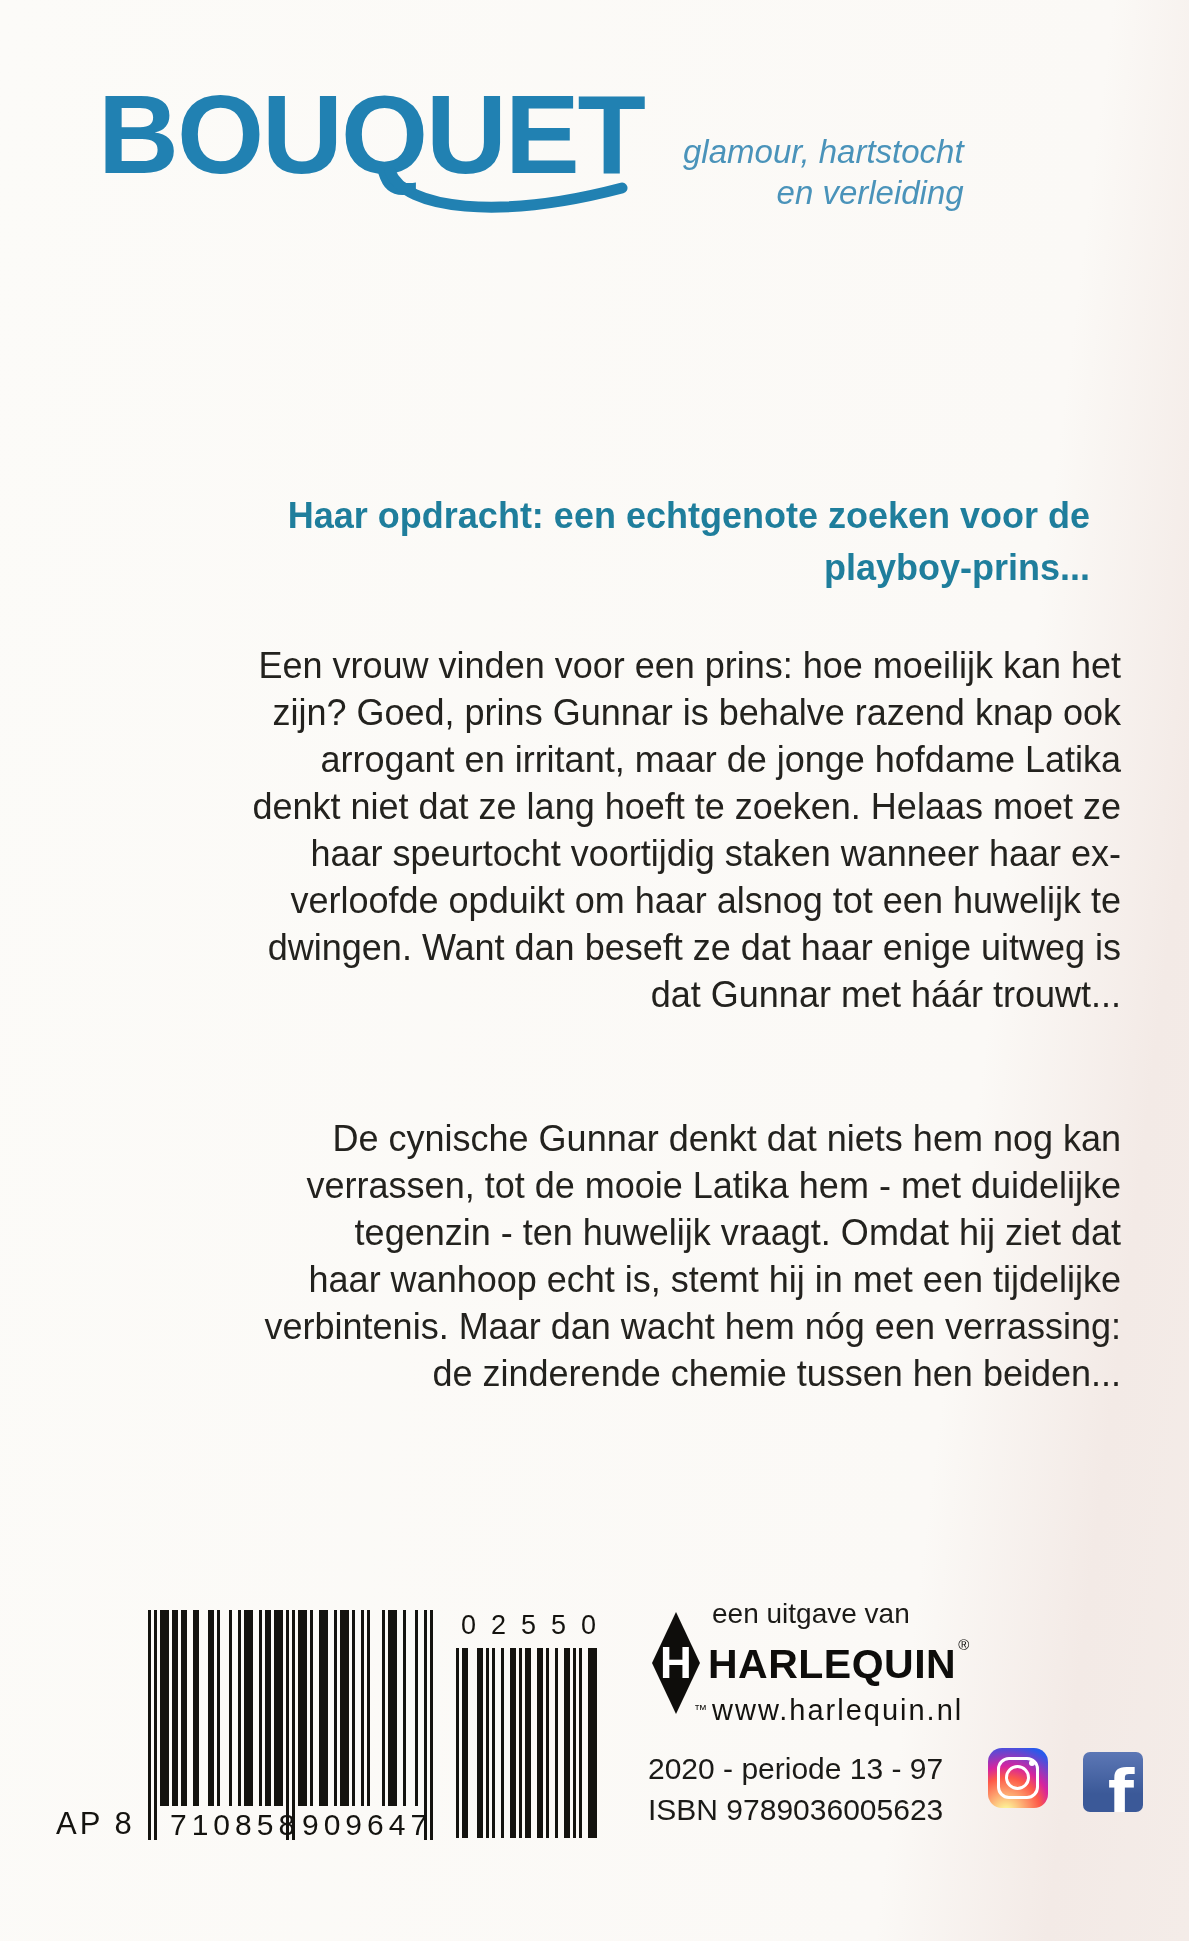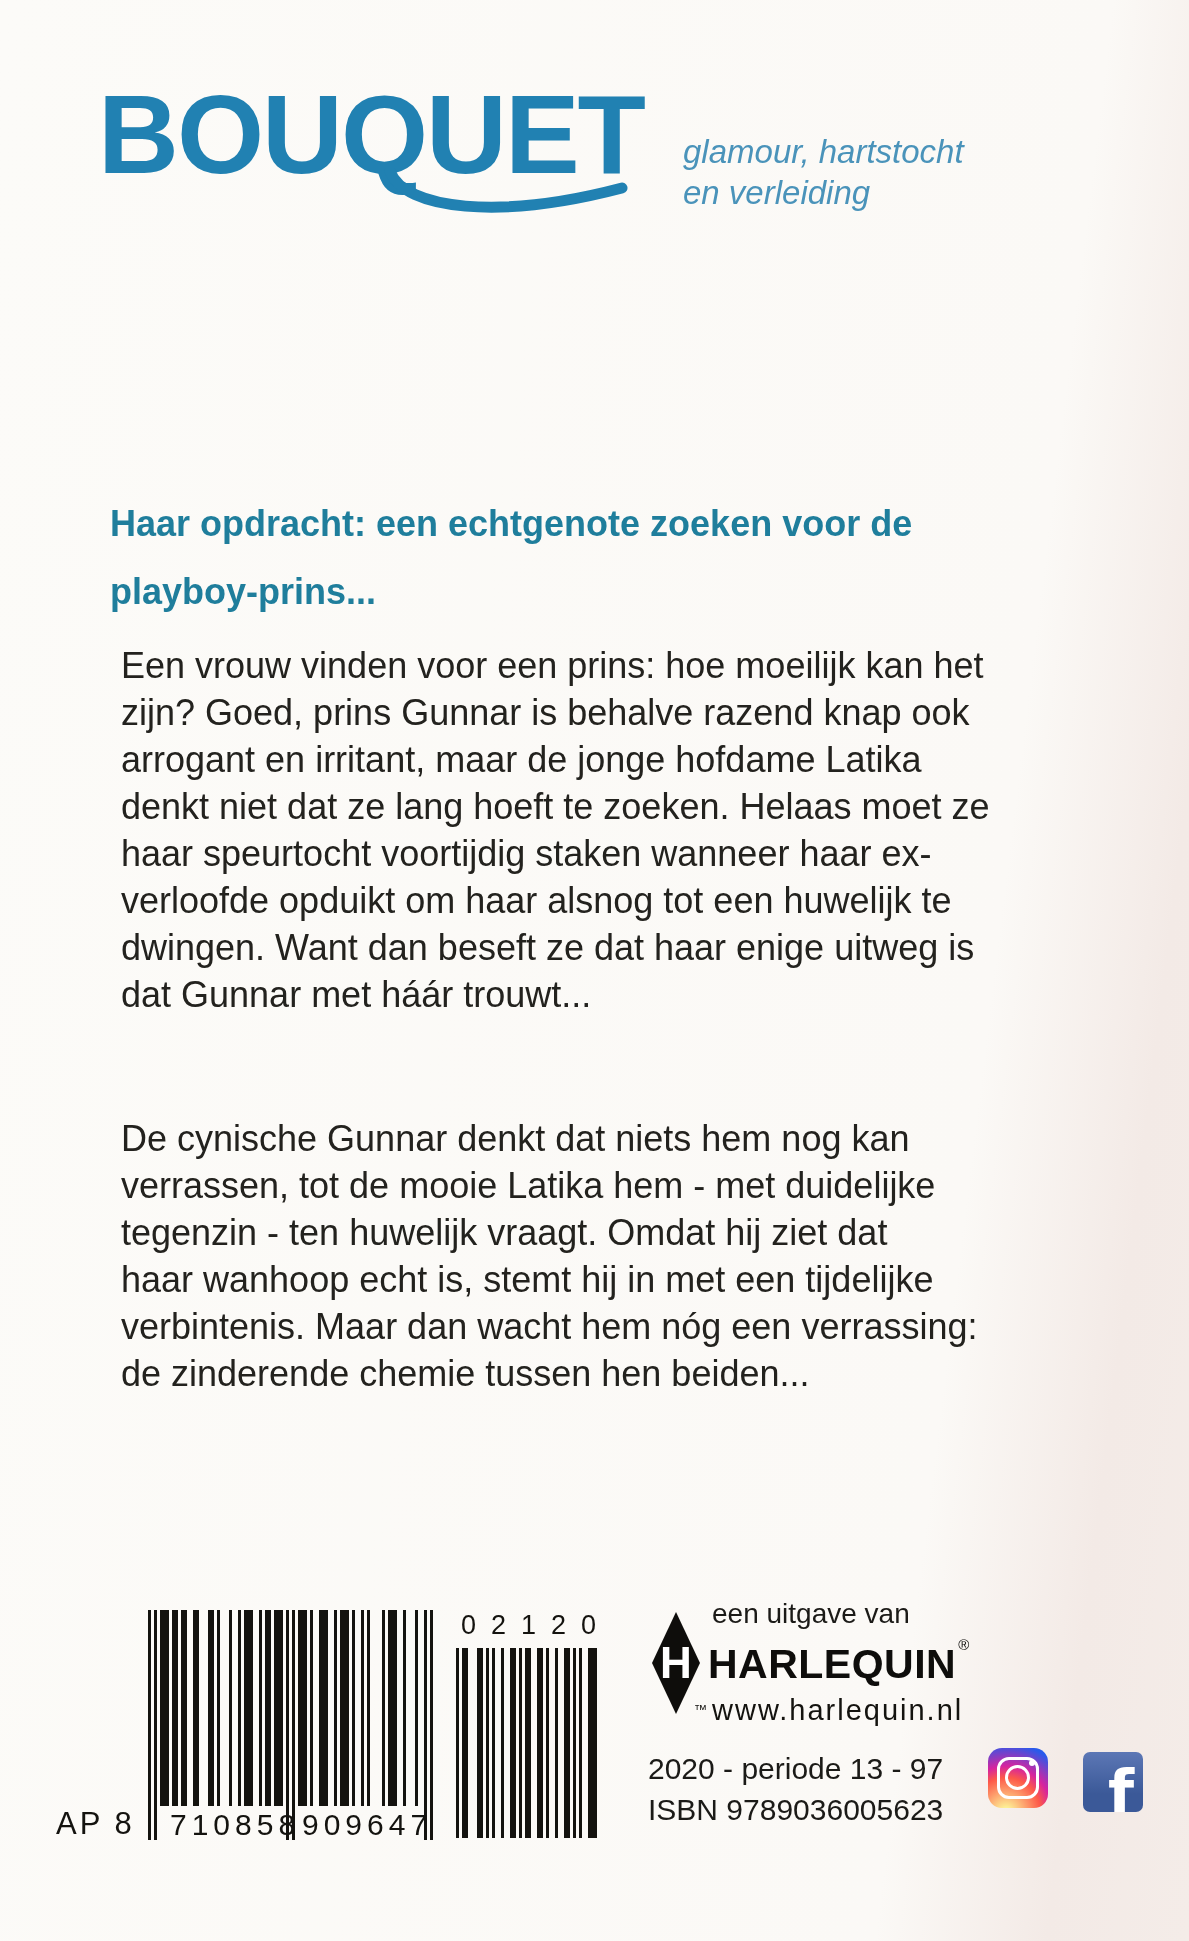--- a/index.html
+++ b/index.html
@@ -1,35 +1,35 @@
 <!DOCTYPE html>
 <html><head>
 <meta charset="utf-8">
 <style>
   html,body{margin:0;padding:0;background:#888;}
   .cover{
     position:relative;width:1189px;height:1941px;overflow:hidden;
     background:linear-gradient(97deg,#fcfbf8 0%,#fbf9f6 78%,#f3eae6 90%,#f4ece8 100%);
     font-family:"Liberation Sans",sans-serif;color:#21201c;
   }
-  .pre{white-space:pre-line;}
+  .pre{white-space:pre-line;text-align:right;}
   
   .logo{
     position:absolute;left:98px;top:70px;font-size:112px;font-weight:700;
     letter-spacing:-2px;color:#2181b2;line-height:130px;
   }
   .swash{position:absolute;left:382px;top:168px;}
   .tagline{
     position:absolute;left:683px;top:131px;font-size:33px;line-height:41px;
     font-style:italic;color:#4a93ba;
   }
   
   .heading{
     position:absolute;left:110px;top:490px;width:980px;margin:0;
-    font-size:36px;line-height:68px;font-weight:600;color:#1f7e9c;
+    font-size:36px;line-height:52px;font-weight:600;color:#1f7e9c;
   }
   .para{position:absolute;left:112px;width:1000px;margin:9px;font-size:36px;line-height:47px;color:#23221e;}
   .p1{top:633px;}
   .p2{top:1106px;}
   
   .ap{position:absolute;left:56px;top:1806px;font-size:31px;letter-spacing:3px;color:#14130f;}
   .ean-main{position:absolute;left:148px;top:1610px;}
   .bd{position:absolute;top:1808px;font-size:30px;letter-spacing:5px;color:#14130f;}
   .bd-left{left:170px;}
   .bd-right{left:302px;}
@@ -132,21 +132,21 @@
       <rect x="240" y="0" width="3" height="196" fill="#14130f"></rect>
       <rect x="243" y="0" width="3" height="196" fill="#14130f"></rect>
       <rect x="246" y="0" width="3" height="196" fill="#14130f"></rect>
       <rect x="255" y="0" width="3" height="196" fill="#14130f"></rect>
       <rect x="267" y="0" width="3" height="196" fill="#14130f"></rect>
       <rect x="276" y="0" width="3" height="230" fill="#14130f"></rect>
       <rect x="282" y="0" width="3" height="230" fill="#14130f"></rect>
     </svg>
   <span class="bd bd-left">710858</span>
   <span class="bd bd-right">909647</span>
-  <span class="addon-digits">02120</span>
+  <span class="addon-digits">02550</span>
   <svg id="ean-addon" class="ean-addon" width="141" height="190" viewBox="0 0 141 190">
       <rect x="0" y="0" width="3" height="190" fill="#14130f"></rect>
       <rect x="6" y="0" width="3" height="190" fill="#14130f"></rect>
       <rect x="9" y="0" width="3" height="190" fill="#14130f"></rect>
       <rect x="21" y="0" width="3" height="190" fill="#14130f"></rect>
       <rect x="24" y="0" width="3" height="190" fill="#14130f"></rect>
       <rect x="30" y="0" width="3" height="190" fill="#14130f"></rect>
       <rect x="36" y="0" width="3" height="190" fill="#14130f"></rect>
       <rect x="45" y="0" width="3" height="190" fill="#14130f"></rect>
       <rect x="54" y="0" width="3" height="190" fill="#14130f"></rect>

